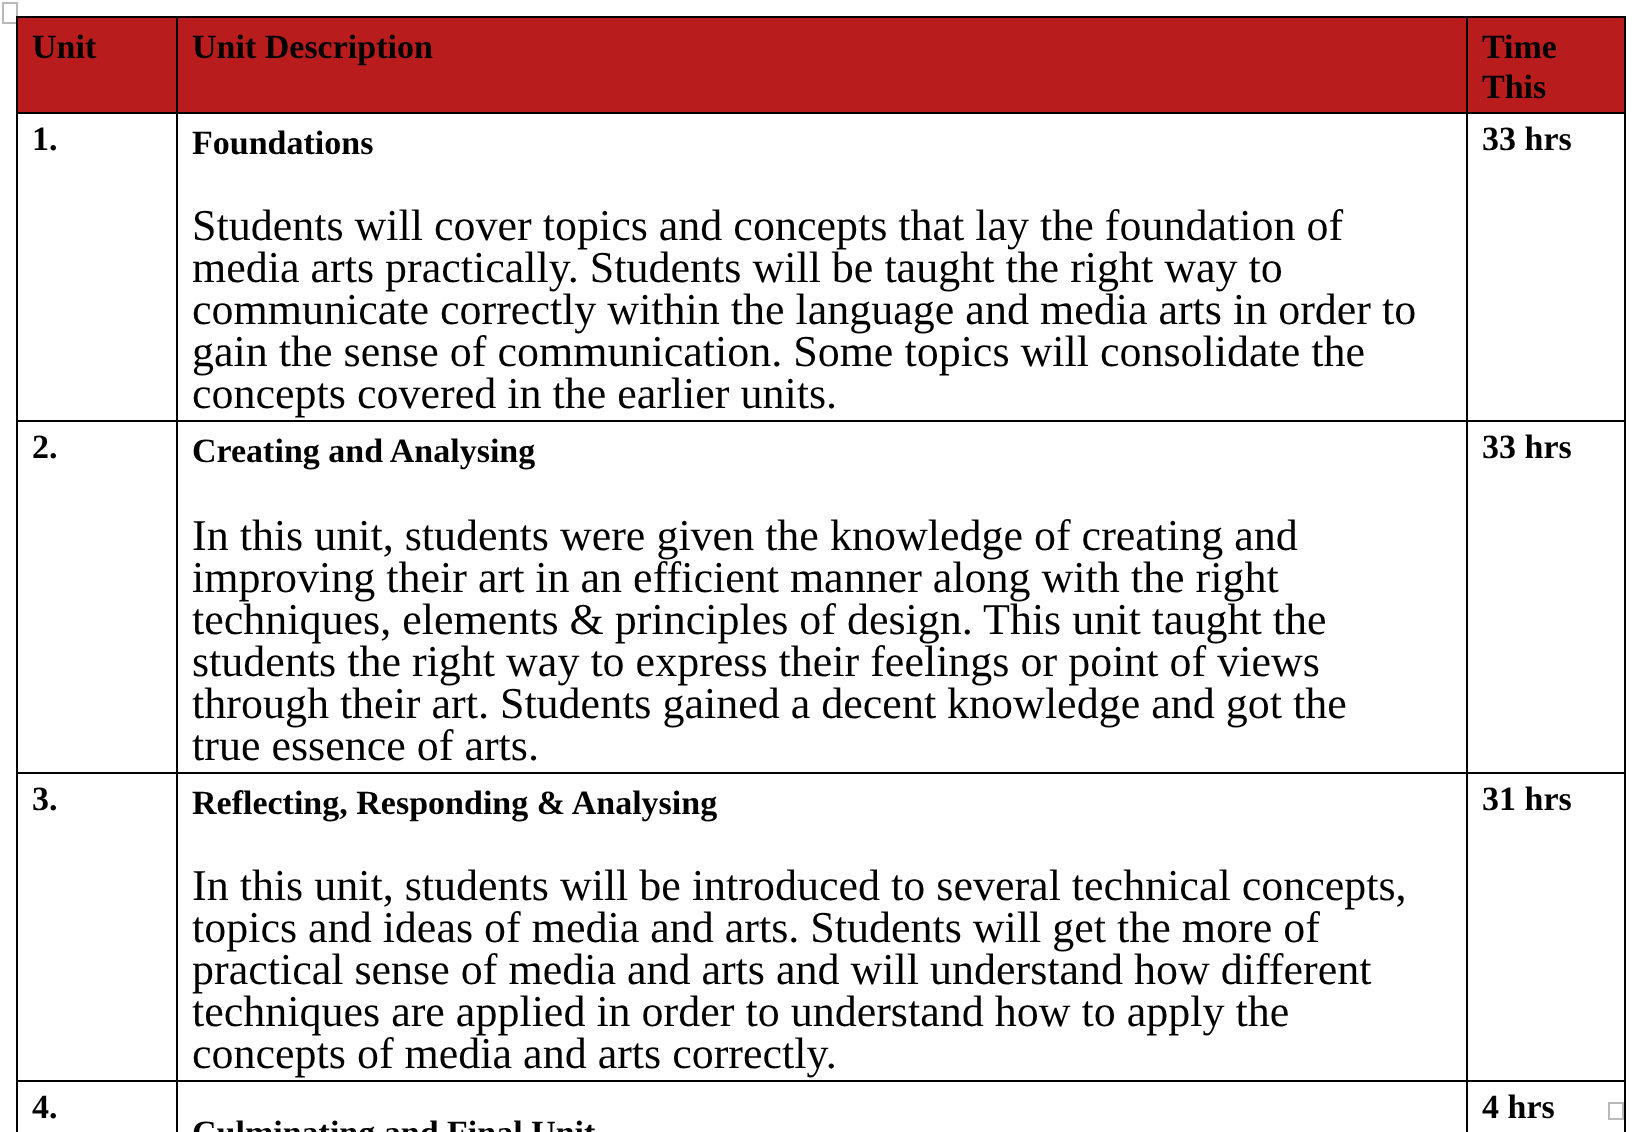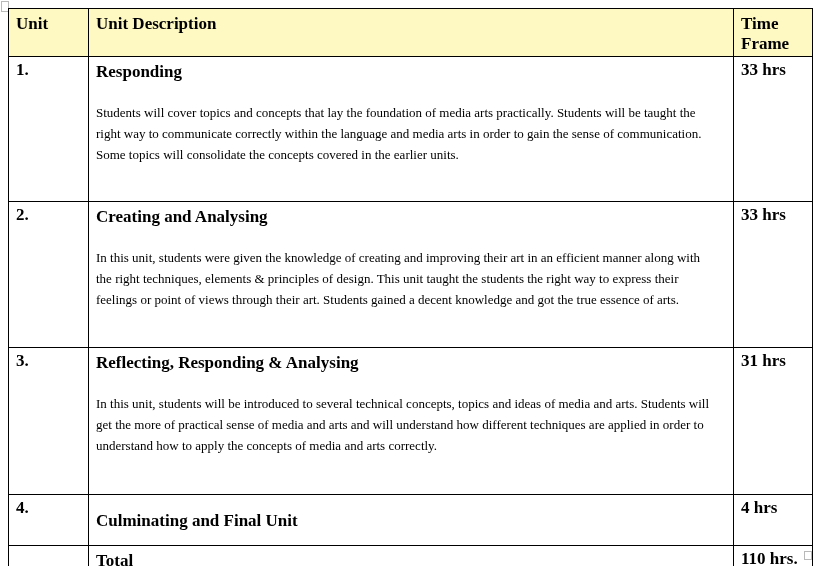--- a/index.html
+++ b/index.html
@@ -39,21 +39,21 @@
     text-align: left;
     box-sizing: border-box;
     overflow: hidden;
   }
 
   col.c-unit { width: 80px; }
   col.c-desc { width: 645px; }
   col.c-time { width: 79px; }
 
   tr.header-row th {
-    background: #fef9c3;
+    background: #b91c1c;
     font-weight: bold;
     font-size: 17px;
     line-height: 1.15;
     padding-top: 5px;
   }
   tr.header-row { height: 40px; }
 
   tr.row-1 { height: 145px; }
   tr.row-2 { height: 146px; }
   tr.row-3 { height: 147px; }
@@ -70,21 +70,21 @@
     padding-top: 2px;
   }
 
   .unit-title.pad-top {
     padding-top: 13px;
   }
 
   .unit-desc-text {
     margin: 20px 16px 0 0;
     line-height: 21px;
-    font-size: 13px;
+    font-size: 22px;
   }
 
   .time-value {
     font-weight: bold;
   }
 </style>
 </head>
 <body>
 
 <span class="artifact" id="anchor-top-left"></span>
@@ -94,29 +94,29 @@
   <colgroup>
     <col class="c-unit">
     <col class="c-desc">
     <col class="c-time">
   </colgroup>
 
   <tbody>
       <tr class="header-row">
     <th>Unit</th>
     <th>Unit Description</th>
-    <th>Time Frame</th>
+    <th>Time This</th>
   </tr>
 
   <tr class="row-1">
     <td>
       <span class="unit-number">1.</span>
     </td>
     <td>
-      <div class="unit-title">Responding</div>
+      <div class="unit-title">Foundations</div>
       <p class="unit-desc-text">Students will cover topics and concepts that lay the foundation of media arts practically. Students will be taught the right way to communicate correctly within the language and media arts in order to gain the sense of communication. Some topics will consolidate the concepts covered in the earlier units.</p>
     </td>
     <td>
       <span class="time-value">33 hrs</span>
     </td>
   </tr>
 
   <tr class="row-2">
     <td>
       <span class="unit-number">2.</span>

